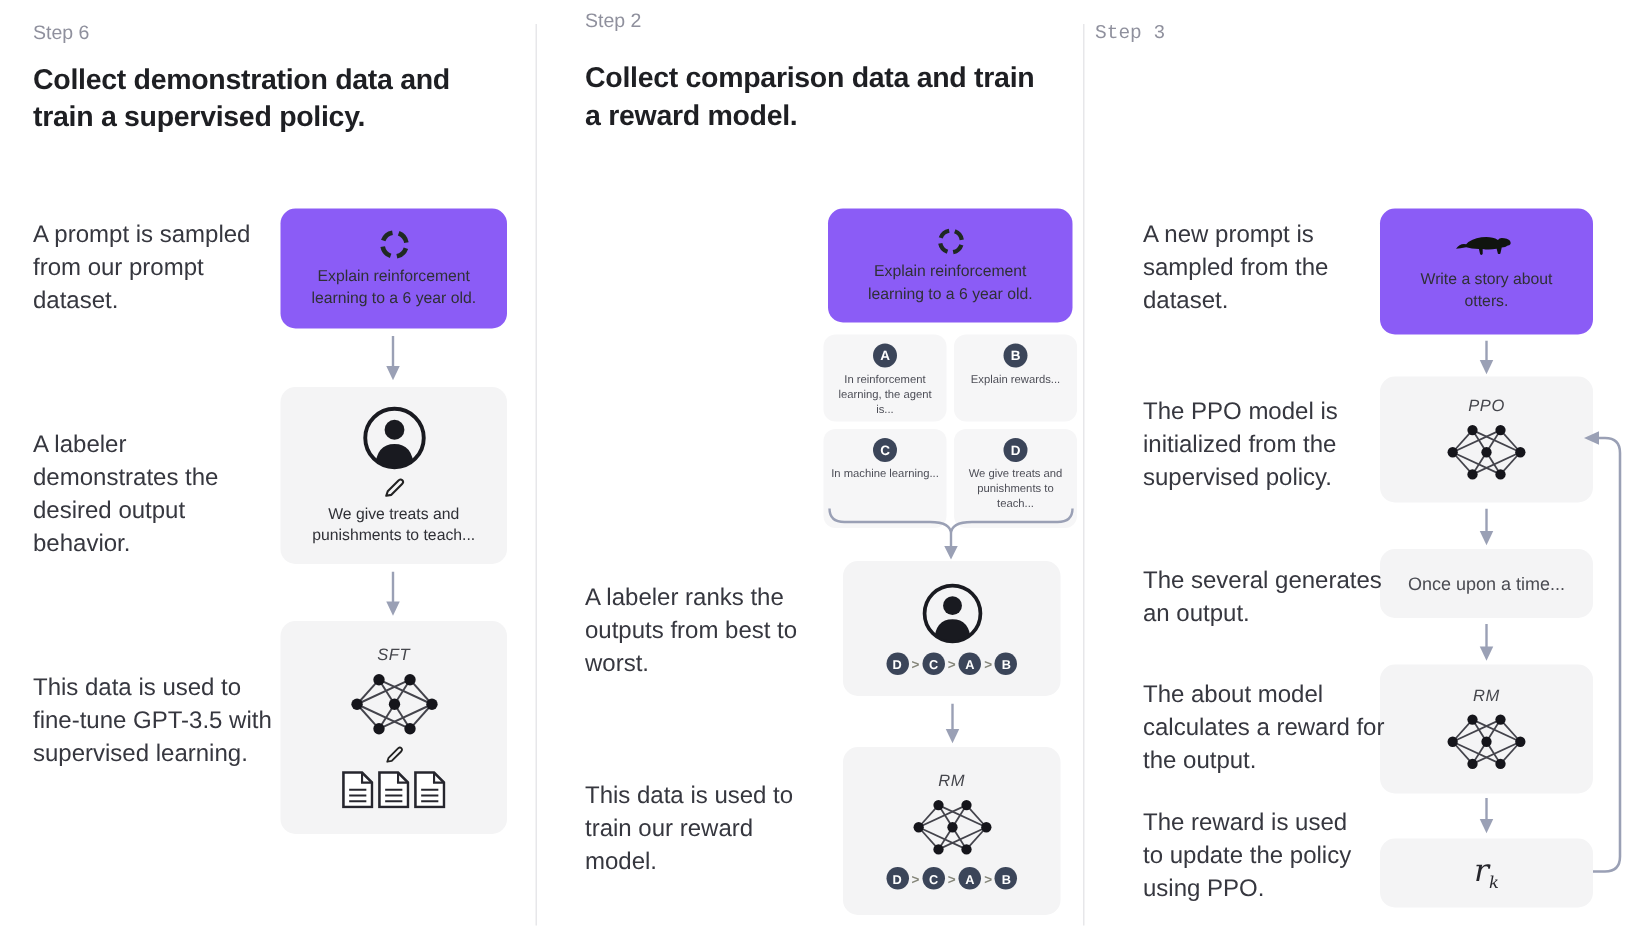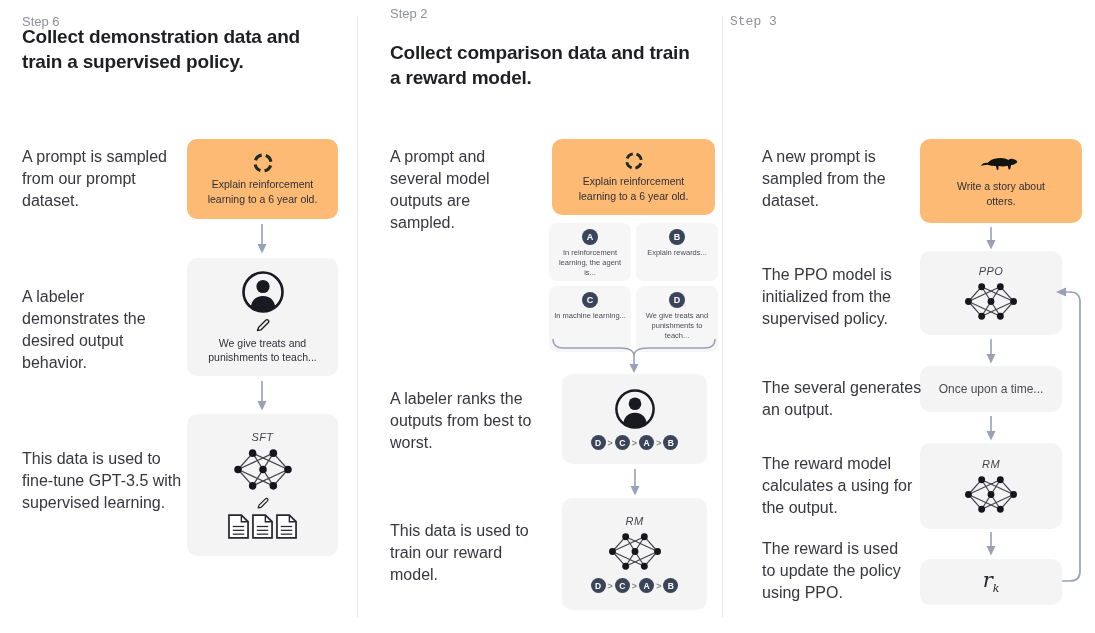--- a/index.html
+++ b/index.html
@@ -4,21 +4,21 @@
 <style>
   html,body{margin:0;padding:0;background:#fff;}
   #page{position:relative;width:1095px;height:633px;background:#ffffff;overflow:hidden;
         font-family:"Liberation Sans",sans-serif;color:#33343c;}
   .divider{position:absolute;top:16px;bottom:16px;width:1px;background:#e7e7ea;}
   .step-label{position:absolute;font-size:13px;color:#8f909d;}
   .heading{position:absolute;font-size:19px;font-weight:700;line-height:1.32;color:#1e1f23;letter-spacing:-0.2px;}
   .side-text{position:absolute;font-size:16px;line-height:1.38;color:#36373f;}
   .box{position:absolute;border-radius:10px;display:flex;flex-direction:column;align-items:center;
        justify-content:center;text-align:center;gap:3px;}
-  .green{background:#fdba74;}
+  .green{background:#8b5cf6;}
   .gray{background:#f4f4f5;}
   .caption{font-size:10.5px;line-height:1.35;color:#2f3036;}
   .model-label{font-size:11px;color:#45464c;letter-spacing:.4px;font-style:italic;}
   .cards{position:absolute;display:grid;grid-template-columns:82px 82px;grid-template-rows:58px 66px;gap:5px;}
   .card{background:#f6f6f7;border-radius:8px;display:flex;flex-direction:column;align-items:center;
         justify-content:flex-start;padding:6px 4px;box-sizing:border-box;}
   .card-text{font-size:7.5px;line-height:1.3;color:#4c4d56;text-align:center;margin-top:3px;}
   .badge{width:16px;height:16px;border-radius:50%;background:#3b4559;color:#ffffff;font-size:9px;
          font-weight:700;display:inline-flex;align-items:center;justify-content:center;flex:0 0 auto;}
   .badge.sm{width:15px;height:15px;font-size:8.5px;}
@@ -33,21 +33,21 @@
 </style>
 </head>
 <body>
 
 <div id="page">
 
   <div class="divider" style="left:357px;"></div>
   <div class="divider" style="left:722px;"></div>
 
   <div class="step-label" style="left:22px;top:14px;">Step 6</div>
-  <div class="heading" style="left:22px;top:24px;width:280px;">Collect demonstration data and train a supervised policy.</div>
+  <div class="heading" style="left:22px;top:41px;width:280px;">Collect demonstration data and train a supervised policy.</div>
 
   <div class="side-text" style="left:22px;top:146px;width:150px;">A prompt is sampled from our prompt dataset.</div>
 
   <div class="box green" style="left:187px;top:139px;width:151px;height:80px;">
     <svg width="22" height="22" viewBox="0 0 22 22">
       <circle cx="11" cy="11" r="8" fill="none" stroke="#1f2a22" stroke-width="3.1" stroke-dasharray="8.4 4.2" transform="rotate(18 11 11)"></circle>
     </svg>
     <div class="caption" style="width:128px;">Explain reinforcement learning to a 6 year old.</div>
   </div>
 
@@ -141,21 +141,20 @@
           </g>
         </svg>
     </div>
   </div>
 
   <div class="side-text" style="left:22px;top:448px;width:168px;">This data is used to fine-tune GPT-3.5 with supervised learning.</div>
 
   <div class="step-label" style="left:390px;top:6px;">Step 2</div>
   <div class="heading" style="left:390px;top:40px;width:300px;">Collect comparison data and train a reward model.</div>
 
-  <div class="side-text" style="left:390px;top:146px;width:135px;">A prompt and several model outputs are sampled.</div>
 
   <div class="box green" style="left:552px;top:139px;width:163px;height:76px;">
     <svg width="20" height="20" viewBox="0 0 22 22">
       <circle cx="11" cy="11" r="8" fill="none" stroke="#1f2a22" stroke-width="3.1" stroke-dasharray="8.4 4.2" transform="rotate(18 11 11)"></circle>
     </svg>
     <div class="caption" style="width:138px;">Explain reinforcement learning to a 6 year old.</div>
   </div>
 
   <div class="cards" style="left:549px;top:223px;">
     <div class="card">
@@ -250,21 +249,21 @@
       <span class="badge sm">B</span>
     </div>
   </div>
 
   <div class="side-text" style="left:390px;top:520px;width:140px;">This data is used to train our reward model.</div>
 
   <div class="step-label" style="left:730px;top:14px;font-family:Liberation Mono, monospace;">Step 3</div>
 
   <div class="side-text" style="left:762px;top:146px;width:142px;">A new prompt is sampled from the dataset.</div>
 
-  <div class="box green" style="left:920px;top:139px;width:162px;height:84px;">
+  <div class="box green" style="left:920px;top:139px;width:142px;height:84px;">
     <svg width="44" height="22" viewBox="0 0 52 26">
       <path d="M2,14 Q5,9.5 10,10.5 Q14,6 22,5 Q30,4 35,7 Q36.5,4.8 40,5.8 Q44.5,6.5 45,9 Q45.3,11 42.8,11.5 Q41,13 38,13 L37,17.5 Q36.5,18.6 35,18 L34,14 Q28,15.2 23,14.2 L23,18 Q22.5,19.4 21,18.4 L20,14.2 Q14,14.2 10,12.8 Q5,13.6 2,14 Z" fill="#10140f"></path>
     </svg>
     <div class="caption" style="width:100px;">Write a story about otters.</div>
   </div>
 
   <svg class="abs" style="left:984px;top:227px;" width="14" height="23" viewBox="0 0 14 23">
     <line x1="7" y1="0" x2="7" y2="14" stroke="#9aa0b5" stroke-width="1.6"></line>
       <path d="M2.5,13 L7,22.5 L11.5,13 Z" fill="#9aa0b5"></path>
   </svg>
@@ -338,21 +337,21 @@
           <circle cx="48" cy="7" r="4.4"></circle>
         <circle cx="7" cy="26" r="4.4"></circle>
           <circle cx="36" cy="26" r="4.4"></circle>
           <circle cx="65" cy="26" r="4.4"></circle>
         <circle cx="24" cy="45" r="4.4"></circle>
           <circle cx="48" cy="45" r="4.4"></circle>
       </g>
     </svg>
   </div>
 
-  <div class="side-text" style="left:762px;top:453px;width:170px;">The reward model calculates a using for the output.</div>
+  <div class="side-text" style="left:762px;top:453px;width:170px;">The about model calculates a reward for the output.</div>
 
   <svg class="abs" style="left:984px;top:532px;" width="14" height="24" viewBox="0 0 14 24">
     <line x1="7" y1="0" x2="7" y2="15" stroke="#9aa0b5" stroke-width="1.6"></line>
       <path d="M2.5,14 L7,23.5 L11.5,14 Z" fill="#9aa0b5"></path>
   </svg>
 
   <div class="box gray" style="left:920px;top:559px;width:142px;height:46px;">
     <div class="rk"><span>r</span><sub>k</sub></div>
   </div>
 

